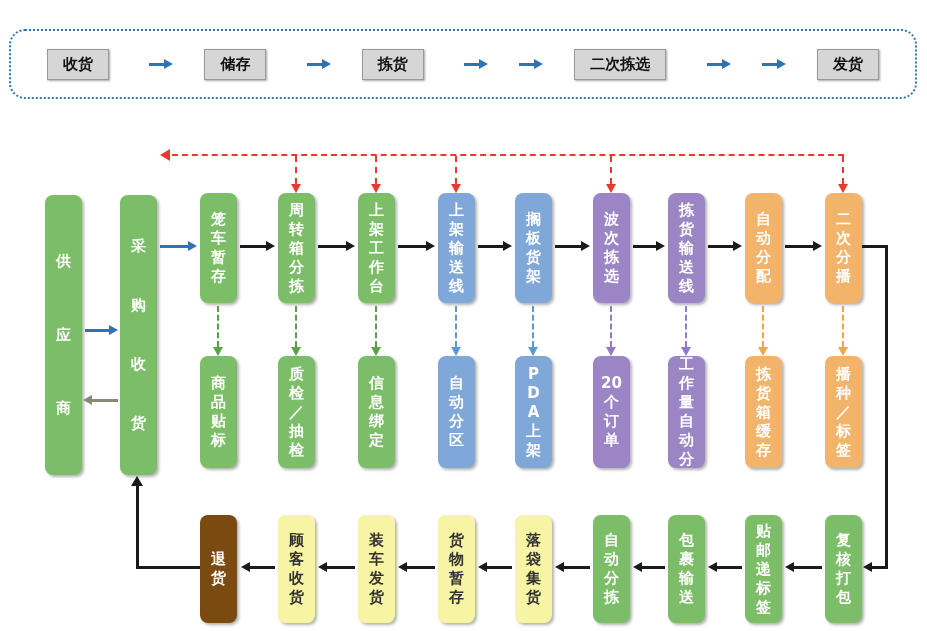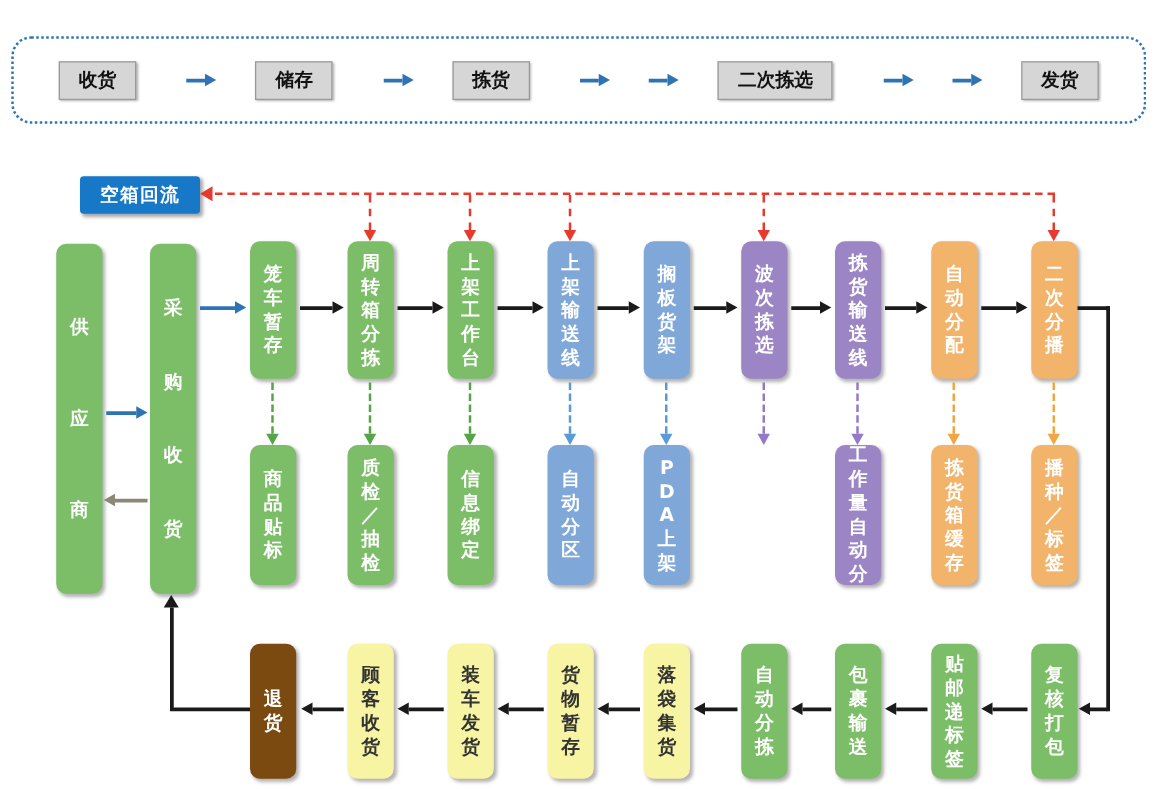--- a/index.html
+++ b/index.html
@@ -81,21 +81,20 @@
     <div class="flow-arrow"></div>
     <div class="step">拣货</div>
     <div class="flow-arrow"></div>
     <div class="flow-arrow"></div>
     <div class="step">二次拣选</div>
     <div class="flow-arrow"></div>
     <div class="flow-arrow"></div>
     <div class="step">发货</div>
   </div>
 
-  <div class="ebr">空箱回流</div>
   <div class="tri-left-red" style="left:160px;top:149px"></div>
   <div class="rdash-h" style="left:162px;top:154px;width:682px"></div>
   <div class="vdash" style="--c:#E8392E;left:295px;top:156px;height:28px"></div>
   <div class="vdash" style="--c:#E8392E;left:375px;top:156px;height:28px"></div>
   <div class="vdash" style="--c:#E8392E;left:455px;top:156px;height:28px"></div>
   <div class="vdash" style="--c:#E8392E;left:610px;top:156px;height:28px"></div>
   <div class="vdash" style="--c:#E8392E;left:842px;top:156px;height:28px"></div>
 
   <div class="box tall green vtext vspread" style="left:45px">
       <span>供</span>
@@ -215,20 +214,26 @@
       <span>分</span>
       <span>区</span>
     </div>
   <div class="box col r2 blue vtext" style="left:515px">
       <span>P</span>
       <span>D</span>
       <span>A</span>
       <span>上</span>
       <span>架</span>
     </div>
+  <div class="box col r2 purple vtext" style="left:593px">
+      <span>20</span>
+      <span>个</span>
+      <span>订</span>
+      <span>单</span>
+    </div>
   <div class="box col r2 purple vtext" style="left:668px">
       <span>工</span>
       <span>作</span>
       <span>量</span>
       <span>自</span>
       <span>动</span>
       <span>分</span>
     </div>
   <div class="box col r2 orange vtext" style="left:745px">
       <span>拣</span>

